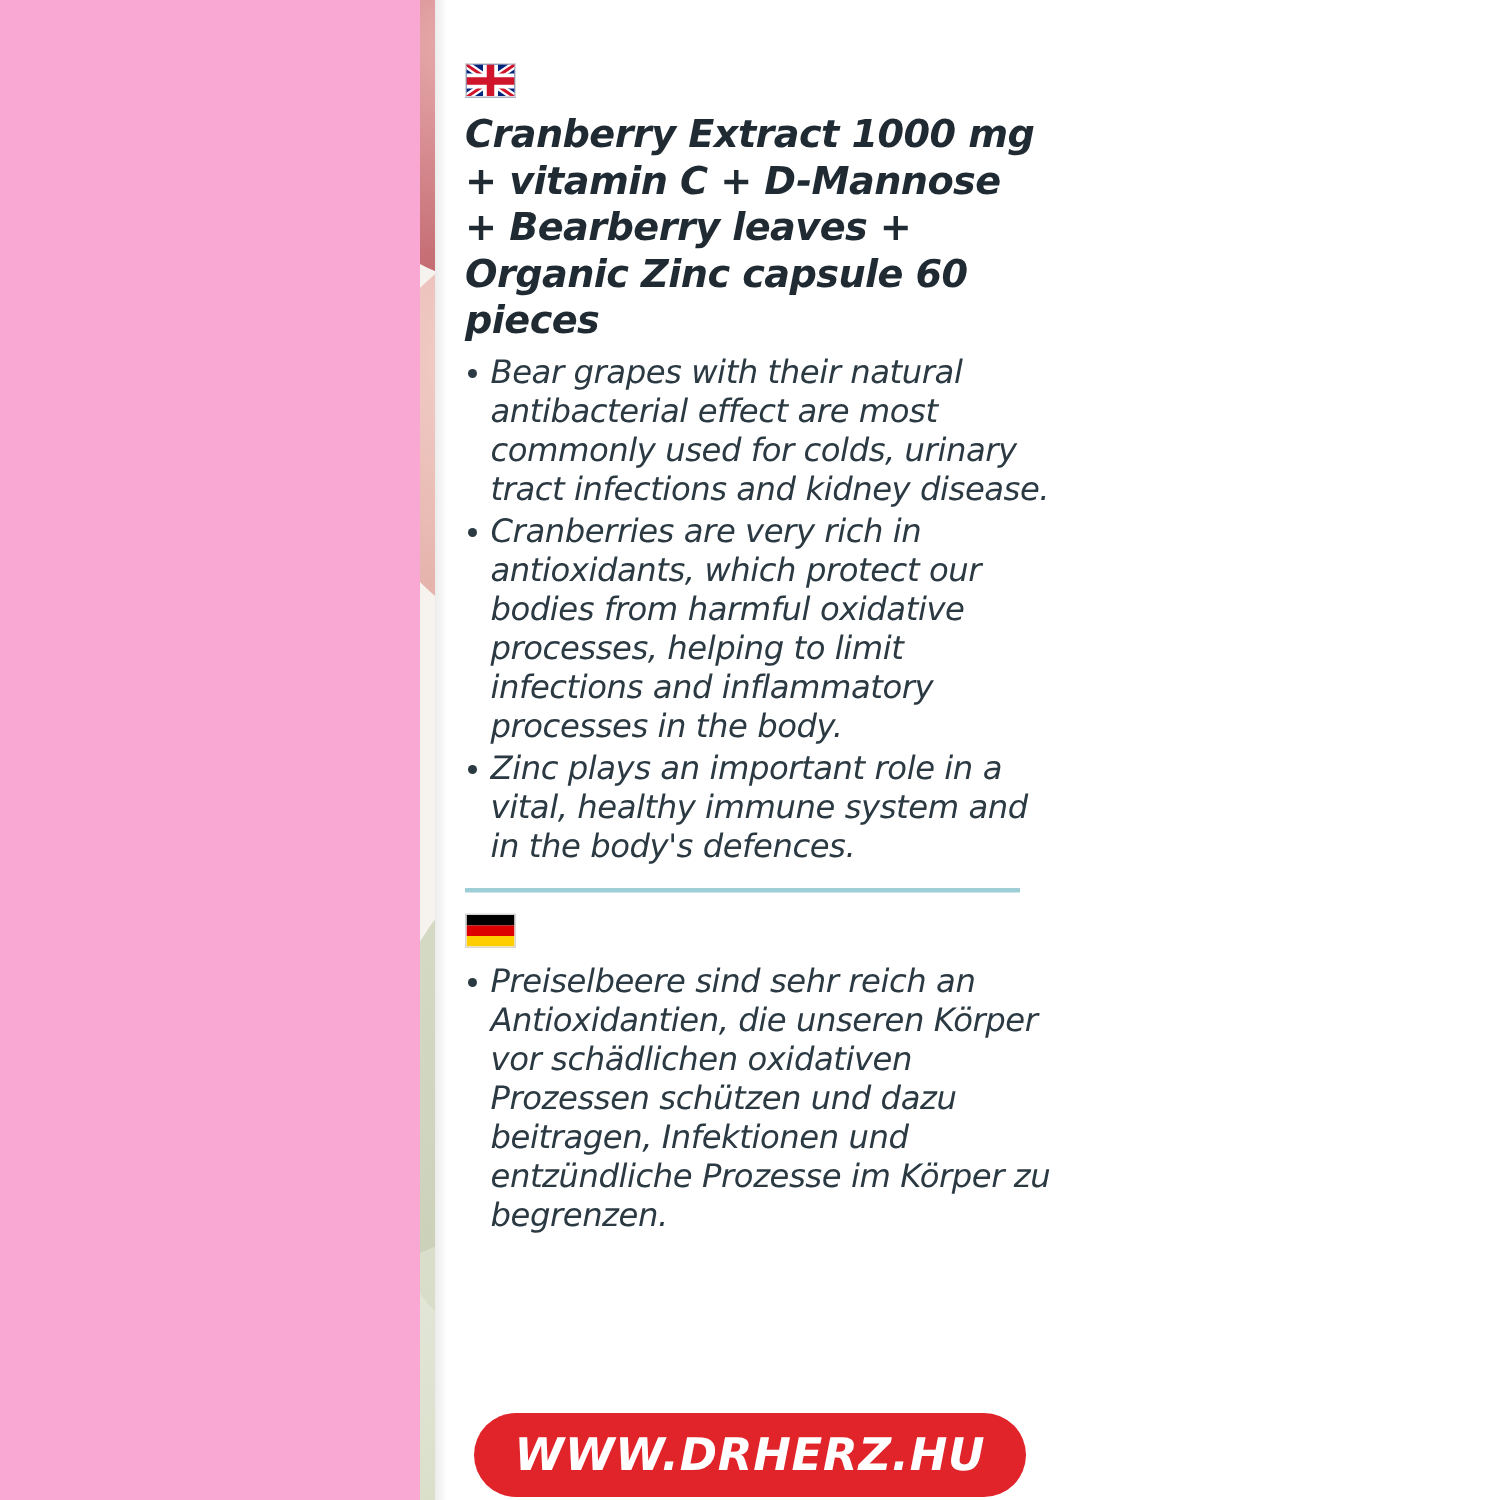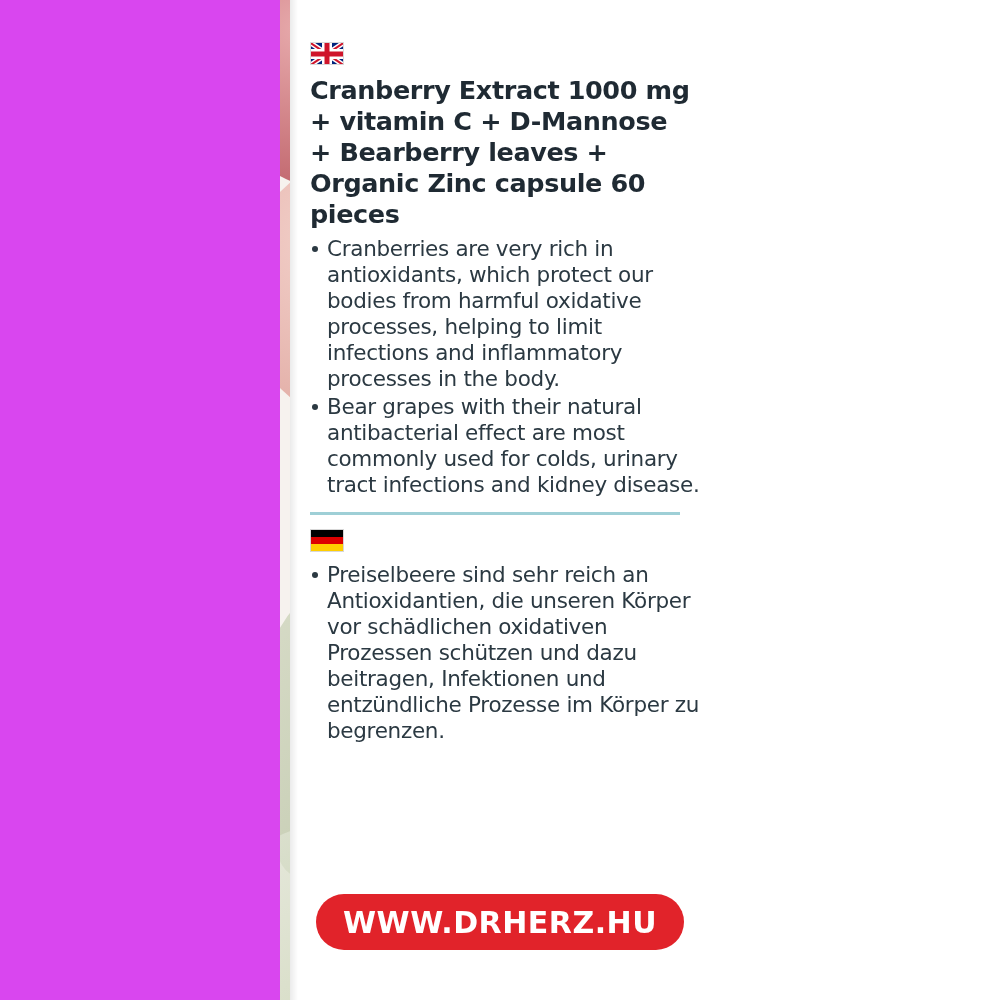--- a/index.html
+++ b/index.html
@@ -9,21 +9,22 @@
     height: 1000px;
     background: #ffffff;
     font-family: "Liberation Sans", sans-serif;
   }
 
   #page {
     position: relative;
     width: 1000px;
     height: 1000px;
     overflow: hidden;
-    background: #d946ef;
+    background: #f9a8d4;
+    font-style: italic;
   }
 
   
   .photo-bg {
     position: absolute;
     left: 280px;
     top: 0;
     width: 440px;
     height: 1000px;
     overflow: hidden;
@@ -158,21 +159,21 @@
     height: 3px;
     background: #9ecfd6;
     margin: 14px 0 14px 0;
     width: 370px;
   }
 
   
   .url-pill {
     position: absolute;
     left: 316px;
-    top: 894px;
+    top: 942px;
     width: 368px;
     height: 56px;
     background: #e1232a;
     border-radius: 28px;
     display: flex;
     align-items: center;
     justify-content: center;
     color: #ffffff;
     font-family: "DejaVu Sans", sans-serif;
     font-weight: bold;
@@ -210,22 +211,23 @@
           <span class="uk-vw"></span>
             <span class="uk-hw"></span>
           <span class="uk-vr"></span>
             <span class="uk-hr"></span>
         </span>
       </div>
 
       <h2 class="heading">Cranberry Extract 1000 mg + vitamin C + D-Mannose + Bearberry leaves + Organic Zinc capsule 60 pieces</h2>
 
       <ul class="bullets">
+        <li>Bear grapes with their natural antibacterial effect are most commonly used for colds, urinary tract infections and kidney disease.</li>
         <li>Cranberries are very rich in antioxidants, which protect our bodies from harmful oxidative processes, helping to limit infections and inflammatory processes in the body.</li>
-        <li>Bear grapes with their natural antibacterial effect are most commonly used for colds, urinary tract infections and kidney disease.</li>
+        <li>Zinc plays an important role in a vital, healthy immune system and in the body's defences.</li>
       </ul>
     </div>
 
     <div class="divider"></div>
 
     <div class="section">
       <div class="flag-row">
         <span class="flag flag-de">
           <span class="de-s de-black"></span>
           <span class="de-s de-red"></span>

